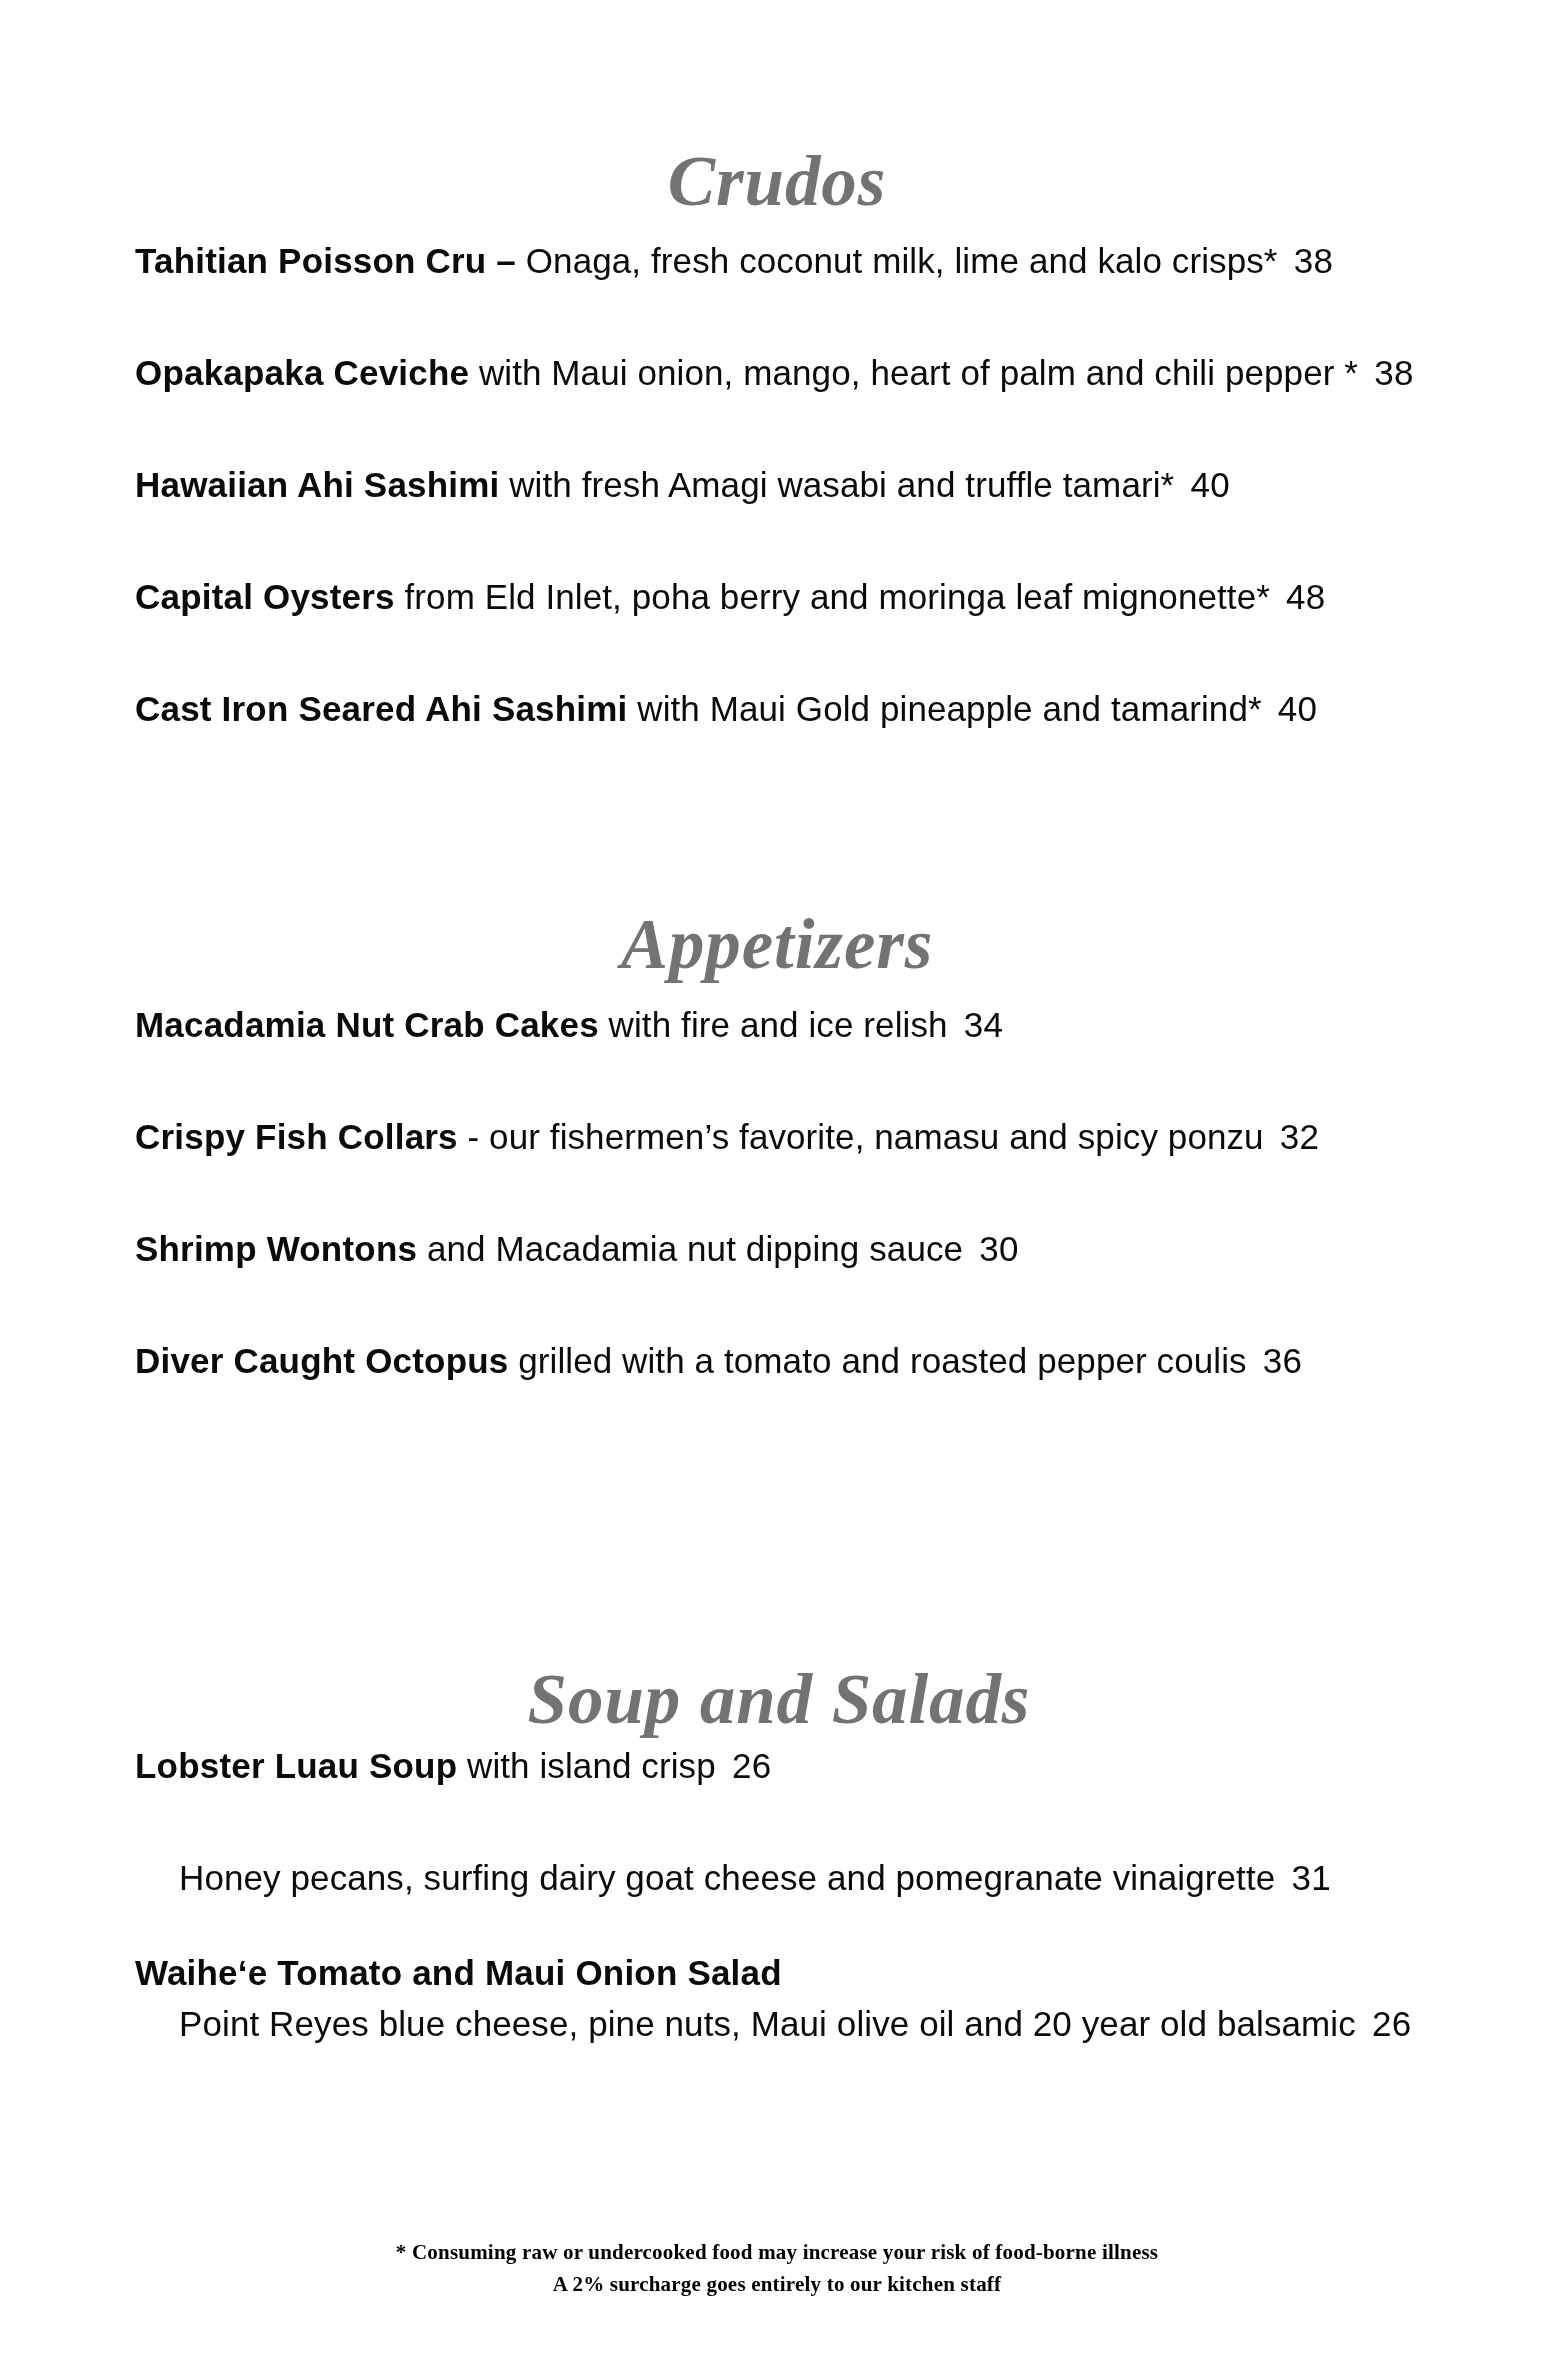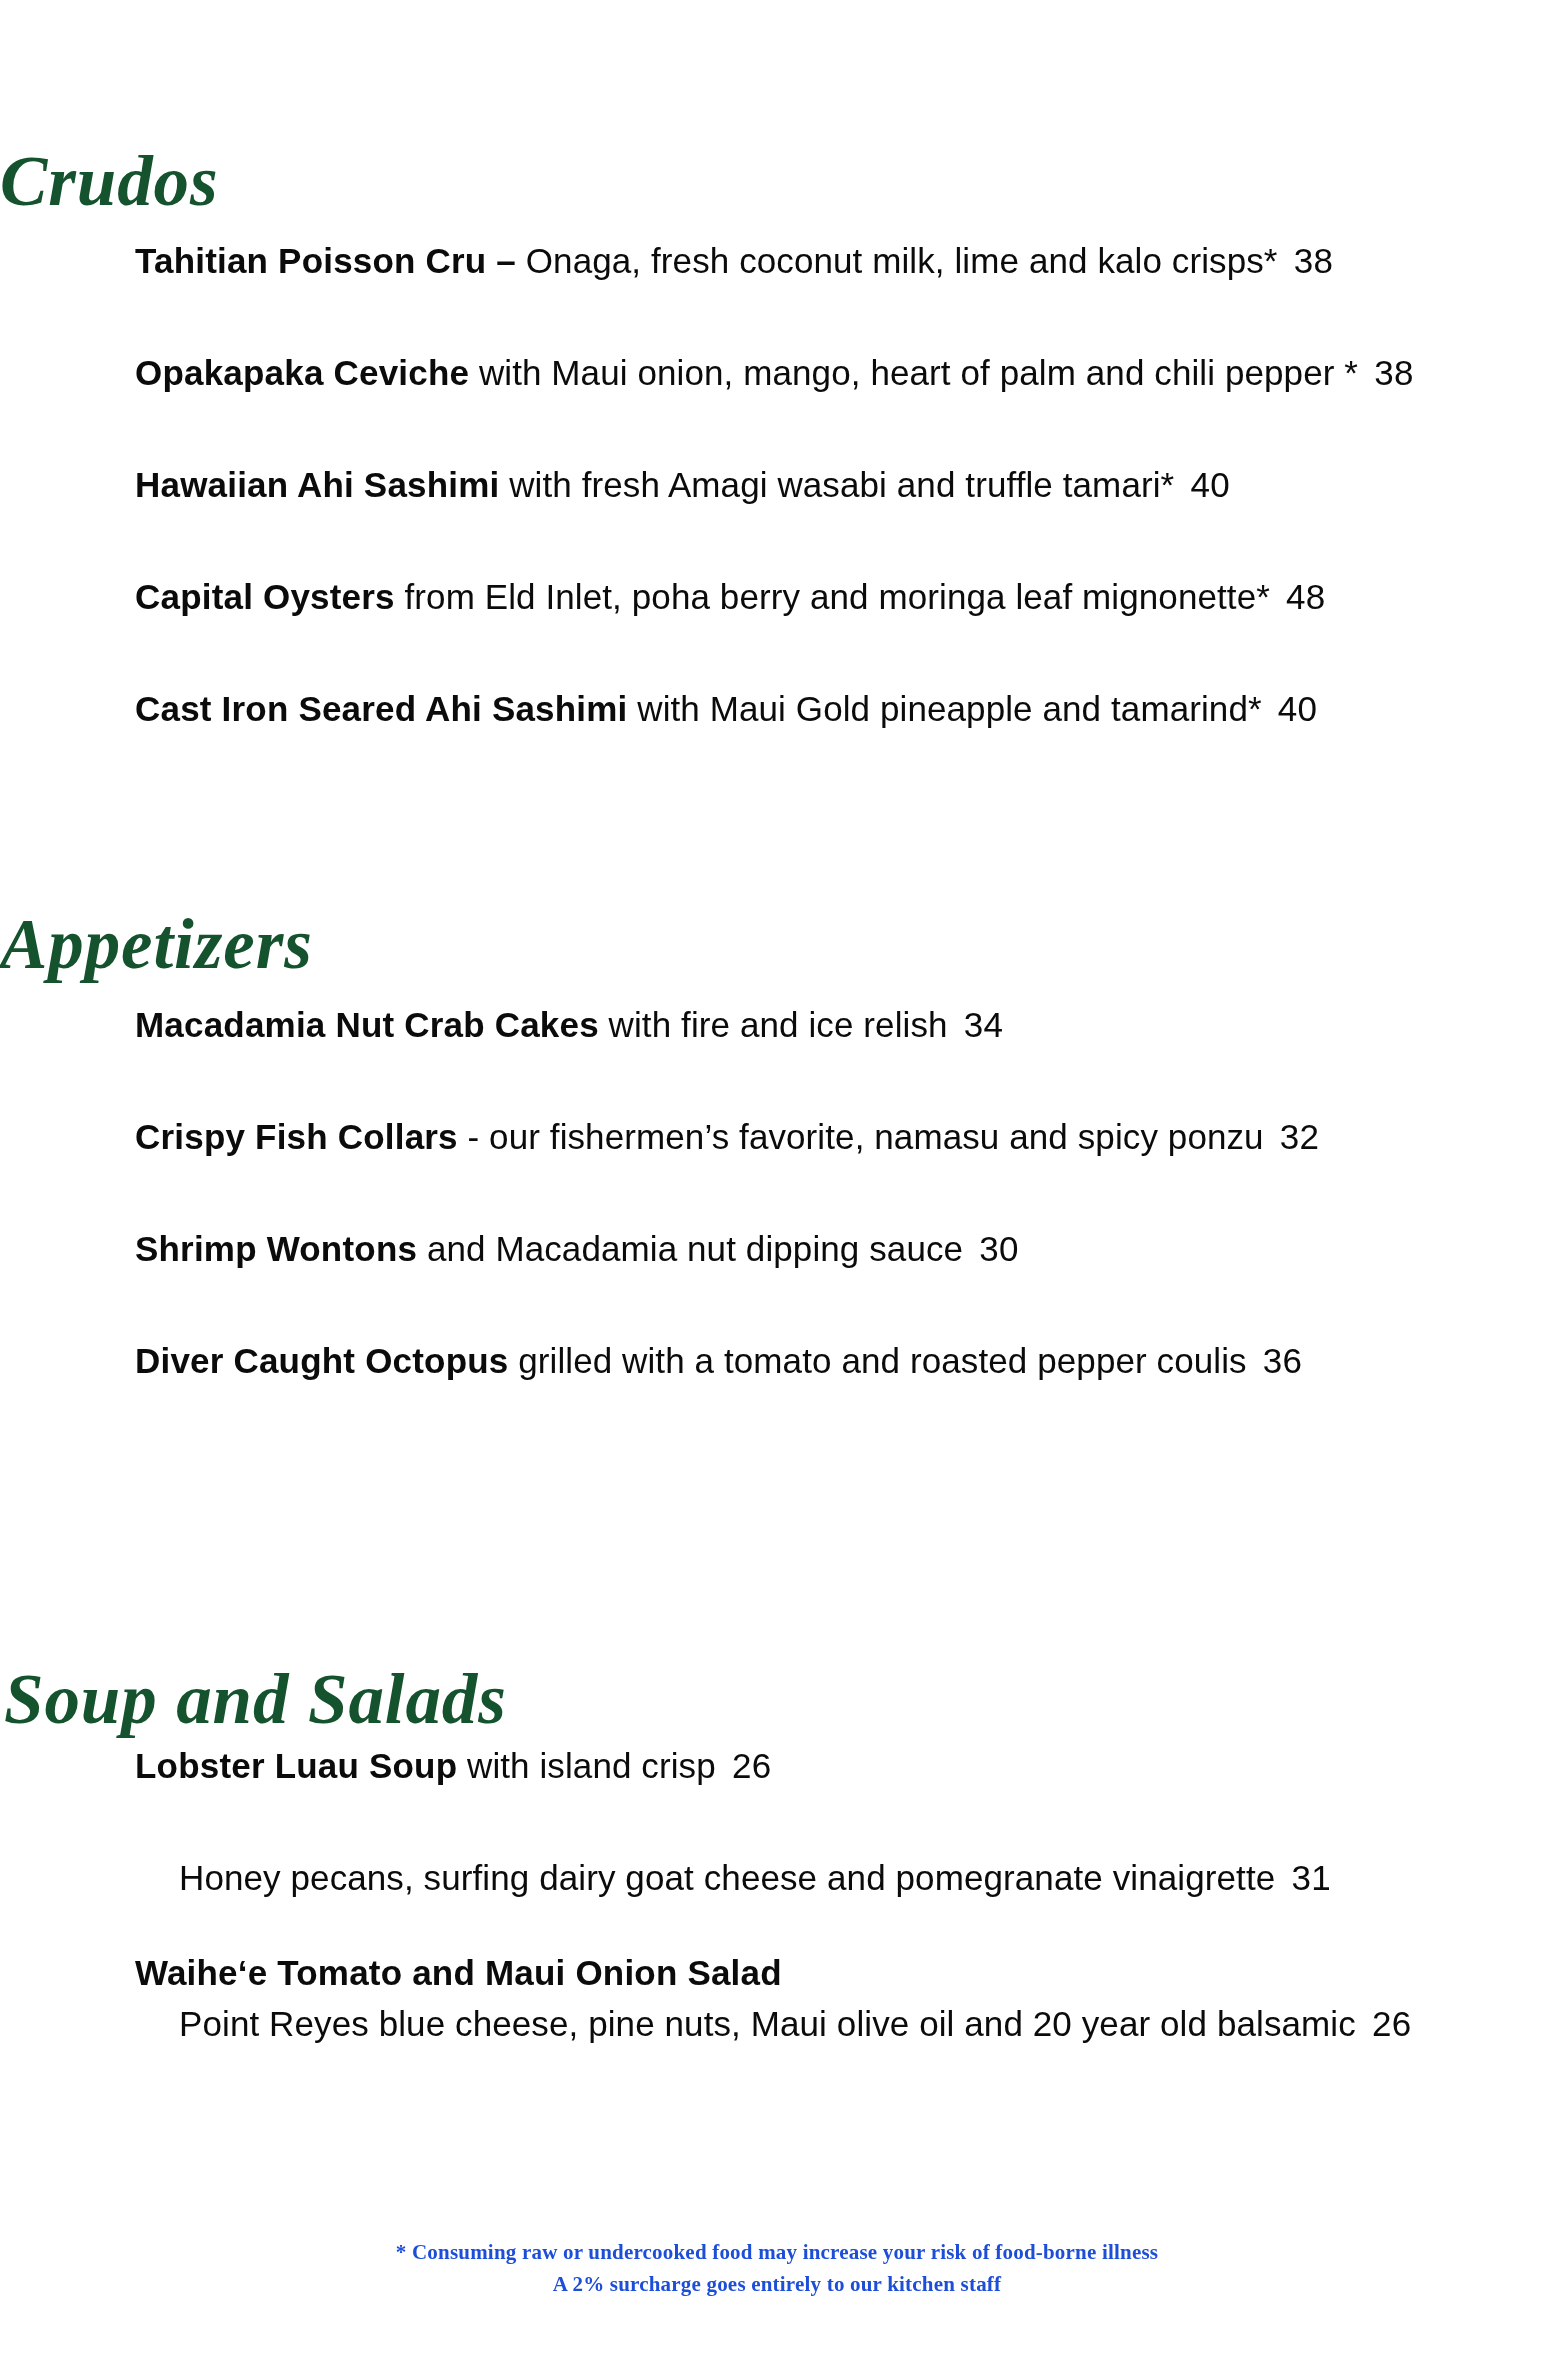--- a/index.html
+++ b/index.html
@@ -12,21 +12,22 @@
     width: 1554px;
     height: 2377px;
     background: #ffffff;
     font-family: "Liberation Sans", sans-serif;
     overflow: hidden;
     box-sizing: border-box;
   }
 
   
   .section-heading {
-    color: #14532d;
+    text-align: center;
+    color: #737373;
     font-family: "Liberation Serif", serif;
     font-style: italic;
     font-weight: 700;
     letter-spacing: 0.9px;
   }
   .heading-crudos {
     position: absolute;
     left: 0; right: 0;
     top: 87px;
     font-size: 71px;
@@ -99,21 +100,21 @@
   
   .footer {
     position: absolute;
     left: 0; right: 0;
     bottom: 77px;
     text-align: center;
     font-family: "Liberation Serif", serif;
     font-weight: 700;
     font-size: 21px;
     line-height: 1.5;
-    color: #1d4ed8;
+    color: #000000;
     letter-spacing: 0.2px;
   }
   .footer-line { display: block; }
 </style>
 </head>
 <body>
 
 <div class="page">
 
   <h2 class="section-heading heading-crudos">Crudos</h2>

